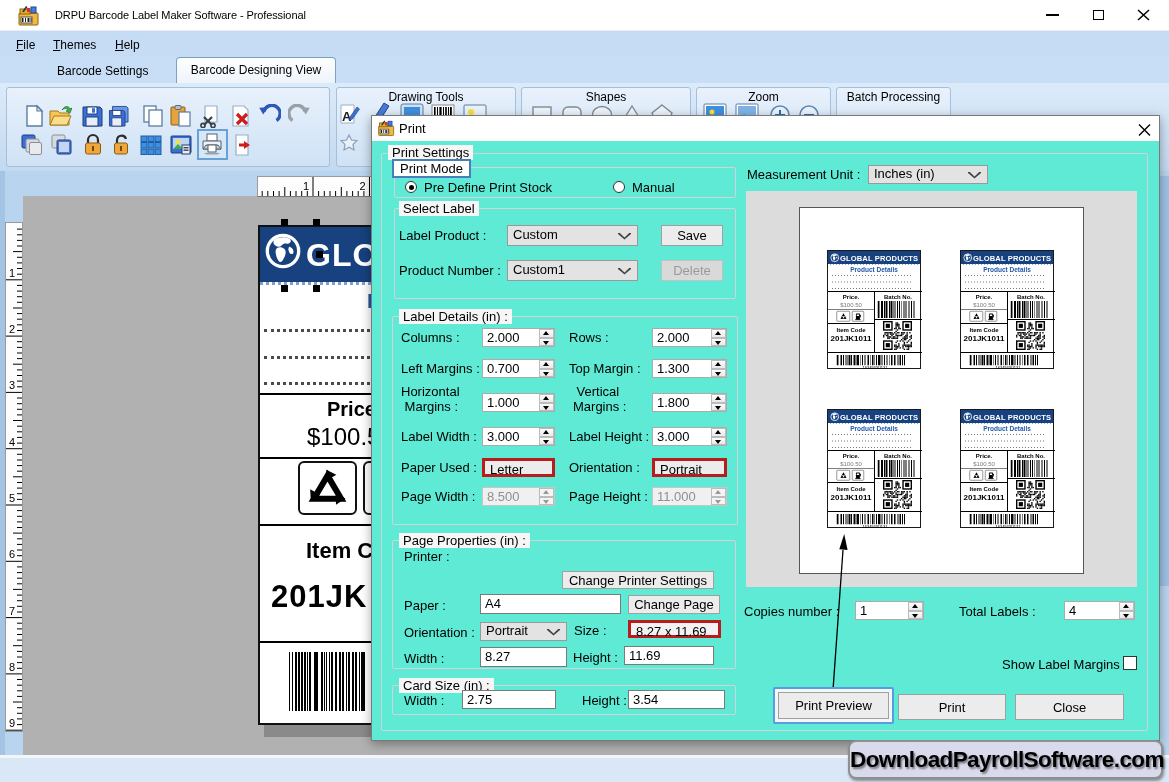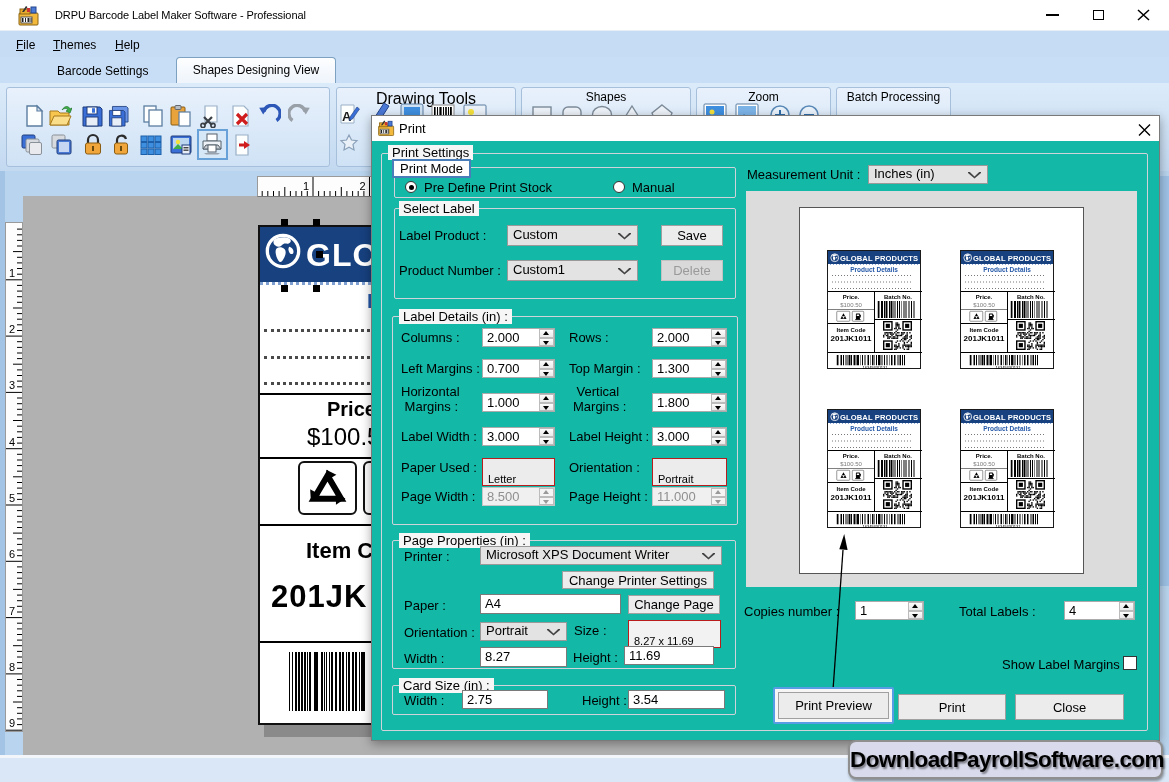--- a/index.html
+++ b/index.html
@@ -1,21 +1,21 @@
 <!DOCTYPE html>
 <html><head><meta charset="utf-8"><style>
 *{margin:0;padding:0;box-sizing:border-box}
 html,body{width:1169px;height:782px;overflow:hidden}
 body{font-family:"Liberation Sans",sans-serif;background:#fff;position:relative;color:#000}
 .abs{position:absolute}
 .lbl{position:absolute;font-size:13px;letter-spacing:0;white-space:nowrap;line-height:15px}
 .gb{position:absolute;border:1px solid #d0d3d9;border-radius:2px}
 .gbl{position:absolute;background:#f6f6f6;padding:0 4px;font-size:13px;letter-spacing:0;white-space:nowrap;line-height:15px}
 .inp{position:absolute;background:#fff;border:1px solid #7a7a7a;font-size:13px;padding:1px 4px;line-height:16px;white-space:nowrap;overflow:hidden}
-.ro{position:absolute;background:#ececec;border:1px solid #b91c1c;font-size:11px;padding:13px 5px;line-height:15px;white-space:nowrap}
+.ro{position:absolute;background:#ececec;border:3px solid #b91c1c;font-size:13px;padding:1px 5px;line-height:15px;white-space:nowrap}
 .btn{position:absolute;background:#ececec;border:1px solid #a0a0a0;font-size:13px;letter-spacing:0;text-align:center;display:flex;align-items:center;justify-content:center}
 .btnd{position:absolute;background:#d9d9d9;border:1px solid #c2c2c2;color:#9a9a9a;font-size:13px;letter-spacing:0;display:flex;align-items:center;justify-content:center}
 .combo{position:absolute;background:#e3e3e3;border:1px solid #999;font-size:13px;letter-spacing:0;line-height:18px;padding-left:5px;white-space:nowrap;overflow:hidden}
 .chev{position:absolute;right:6px;top:50%;width:13px;height:7px;margin-top:-3px;background:#444;clip-path:polygon(0 0,10% 0,50% 70%,90% 0,100% 0,100% 22%,50% 100%,0 22%)}
 .spin{position:absolute;background:#fff;border:1px solid #ababab;font-size:13px;line-height:16px;padding:1px 4px;white-space:nowrap}
 .spbtns{position:absolute;right:0;top:0;bottom:0;width:15px;display:flex;flex-direction:column}
 .spb{flex:1;background:linear-gradient(#fdfdfd,#e9e9e9);position:relative;border:1px solid #bcbcbc}
 .spb:after{content:"";position:absolute;left:50%;top:50%;margin:-2px 0 0 -3.5px;border-left:3.5px solid transparent;border-right:3.5px solid transparent}
 .spb.u:after{border-bottom:4px solid #000}
 .spb.d:after{border-top:4px solid #000;margin-top:-1px}
@@ -56,26 +56,26 @@
       <path d="M1 1 L12 11 M12 1 L1 11" stroke="#000" stroke-width="1.5"></path>
     </svg>
 </div>
 <div class="abs" style="left:0;top:30px;width:1169px;height:27px;background:#c6dcf5;border-top:1px solid #e8eef6">
  <div class="abs" style="left:16px;top:7px;font-size:12px"><span style="text-decoration:underline">F</span>ile</div>
  <div class="abs" style="left:53px;top:7px;font-size:12px"><span style="text-decoration:underline">T</span>hemes</div>
  <div class="abs" style="left:115px;top:7px;font-size:12px"><span style="text-decoration:underline">H</span>elp</div>
 </div>
 <div class="abs" style="left:0;top:57px;width:1169px;height:26px;background:#c8def7">
  <div class="abs" style="left:57px;top:7px;font-size:12px">Barcode Settings</div>
- <div class="abs" style="left:176px;top:0;width:160px;height:26px;background:linear-gradient(#fdfeff,#eef4fb);border:1px solid #7da2c1;border-bottom:none;border-radius:4px 4px 0 0;text-align:center;font-size:12px;line-height:25px">Shapes Designing View</div>
+ <div class="abs" style="left:176px;top:0;width:160px;height:26px;background:linear-gradient(#fdfeff,#eef4fb);border:1px solid #7da2c1;border-bottom:none;border-radius:4px 4px 0 0;text-align:center;font-size:12px;line-height:25px">Barcode Designing View</div>
 </div>
 <div class="abs" style="left:0;top:83px;width:1169px;height:88px;background:linear-gradient(#dcebfa,#c3d9f0)">
     <div class="abs" style="left:6px;top:4px;width:324px;height:80px;border:1px solid #a6c0dc;border-radius:3px;background:linear-gradient(#e8f1fc,#cfe2f5)"></div>
     <div class="abs" style="left:336px;top:4px;width:180px;height:80px;border:1px solid #a6c0dc;border-radius:3px;background:linear-gradient(#e8f1fc,#cfe2f5)"></div>
-    <div class="abs" style="left:336px;top:7px;width:180px;text-align:center;font-size:16px">Drawing Tools</div>
+    <div class="abs" style="left:336px;top:7px;width:180px;text-align:center;font-size:12px">Drawing Tools</div>
     <div class="abs" style="left:521px;top:4px;width:170px;height:80px;border:1px solid #a6c0dc;border-radius:3px;background:linear-gradient(#e8f1fc,#cfe2f5)"></div>
     <div class="abs" style="left:521px;top:7px;width:170px;text-align:center;font-size:12px">Shapes</div>
     <div class="abs" style="left:696px;top:4px;width:135px;height:80px;border:1px solid #a6c0dc;border-radius:3px;background:linear-gradient(#e8f1fc,#cfe2f5)"></div>
     <div class="abs" style="left:696px;top:7px;width:135px;text-align:center;font-size:12px">Zoom</div>
     <div class="abs" style="left:836px;top:4px;width:115px;height:80px;border:1px solid #a6c0dc;border-radius:3px;background:linear-gradient(#e8f1fc,#cfe2f5)"></div>
     <div class="abs" style="left:836px;top:7px;width:115px;text-align:center;font-size:12px">Batch Processing</div>
   </div>
 <div class="tbico" style="left:22px;top:104px"><svg viewBox="0 0 24 24">
       <path d="M5 2 h10 l5 5 v15 H5 Z" fill="#fdfefe" stroke="#5b7da0" stroke-width="1.4"></path>
       <path d="M15 2 l5 5 h-5 Z" fill="#cfe0ef" stroke="#5b7da0" stroke-width="1.2"></path>
@@ -594,21 +594,21 @@
       </svg>
     </div>
 </div>
 <div class="abs" style="left:281px;top:219px;width:7px;height:7px;background:#000"></div>
 <div class="abs" style="left:313px;top:219px;width:7px;height:7px;background:#000"></div>
 <div class="abs" style="left:316px;top:251px;width:7px;height:7px;background:#000"></div>
 <div class="abs" style="left:281px;top:285px;width:7px;height:7px;background:#000"></div>
 <div class="abs" style="left:313px;top:285px;width:7px;height:7px;background:#000"></div>
 <div class="abs" style="left:0;top:755px;width:1169px;height:3px;background:#f2f6fb"></div>
 <div class="abs" style="left:0;top:758px;width:1169px;height:24px;background:#d9e7f6"></div>
-<div class="abs" style="left:371px;top:115px;width:789px;height:626px;background:#14b8a6;border:1px solid #7a7a7a;box-shadow:0 3px 10px rgba(0,0,0,.35)">
+<div class="abs" style="left:371px;top:115px;width:789px;height:626px;background:#5eead4;border:1px solid #7a7a7a;box-shadow:0 3px 10px rgba(0,0,0,.35)">
  <div class="abs" style="left:0;top:0;width:787px;height:25px;background:#fff">
   <svg class="abs" style="left:5px;top:3px" width="19" height="18" viewBox="0 0 24 21">
    <rect x="2" y="8" width="19" height="12" rx="1" fill="#f2b93c" stroke="#8a6414"></rect>
    <rect x="4" y="12" width="11" height="6" fill="#fff" stroke="#555"></rect>
    <rect x="5" y="13" width="1.5" height="4" fill="#222"></rect>
         <rect x="8" y="13" width="1" height="4" fill="#222"></rect>
         <rect x="10.5" y="13" width="2" height="4" fill="#222"></rect>
         <rect x="13.5" y="13" width="1" height="4" fill="#222"></rect>
    <rect x="3" y="4" width="10" height="5" fill="#e8aa2e" stroke="#8a6414"></rect>
    <rect x="14" y="2" width="5" height="6" fill="#4b79d6" stroke="#23448c"></rect>
@@ -689,37 +689,36 @@
         <div class="spb u"></div>
         <div class="spb d"></div>
       </div></div>
     <div class="spin dis" style="left:280px;top:371px;width:75px;height:19px">11.000<div class="spbtns">
         <div class="spb u"></div>
         <div class="spb d"></div>
       </div></div>
     <div class="gb" style="left:20px;top:424px;width:344px;height:129px"></div>
     <div class="gbl" style="left:27px;top:417px">Page Properties (in) :</div>
  <div class="lbl" style="left:32px;top:433px">Printer :</div>
- <div class="combo" style="left:108px;top:430px;width:242px;height:19px;line-height:16px">Microsoft XPS Document Writer<div class="chev"></div></div>
  <div class="btn" style="left:190px;top:455px;width:152px;height:18px">Change Printer Settings</div>
  <div class="lbl" style="left:32px;top:482px">Paper :</div>
  <div class="inp" style="left:108px;top:478px;width:141px;height:20px">A4</div>
  <div class="btn" style="left:256px;top:479px;width:92px;height:19px">Change Page</div>
  <div class="lbl" style="left:32px;top:509px">Orientation :</div>
  <div class="combo" style="left:108px;top:506px;width:87px;height:19px;line-height:16px">Portrait<div class="chev"></div></div>
  <div class="lbl" style="left:202px;top:507px">Size :</div>
  <div class="ro" style="left:256px;top:504px;width:93px;height:18px;background:#f2f2f2">8.27 x 11.69</div>
  <div class="lbl" style="left:32px;top:535px">Width :</div>
  <div class="inp" style="left:108px;top:531px;width:87px;height:20px">8.27</div>
  <div class="lbl" style="left:201px;top:534px">Height :</div>
  <div class="inp" style="left:252px;top:530px;width:90px;height:19px">11.69</div>
 <div class="gb" style="left:20px;top:569px;width:344px;height:30px"></div>
     <div class="gbl" style="left:27px;top:562px">Card Size (in) :</div>
  <div class="lbl" style="left:32px;top:577px">Width :</div>
- <div class="inp" style="left:90px;top:574px;width:86px;height:19px">2.75</div>
+ <div class="inp" style="left:90px;top:574px;width:94px;height:19px">2.75</div>
  <div class="lbl" style="left:210px;top:577px">Height :</div>
  <div class="inp" style="left:256px;top:574px;width:97px;height:19px">3.54</div>
 
  <div class="lbl" style="left:375px;top:51px">Measurement Unit :</div>
  <div class="combo" style="left:496px;top:49px;width:120px;height:19px;line-height:16px">Inches (in)<div class="chev"></div></div>
  <div class="abs" style="left:374px;top:75px;width:391px;height:396px;background:#dcdcdc"></div>
  <div class="abs" style="left:427px;top:91px;width:285px;height:367px;background:#fff;border:1px solid #555"></div>
 <div style="position:absolute;left:455px;top:134px;width:94px;height:119px">
       <div class="mlw">
         <div class="ml">

